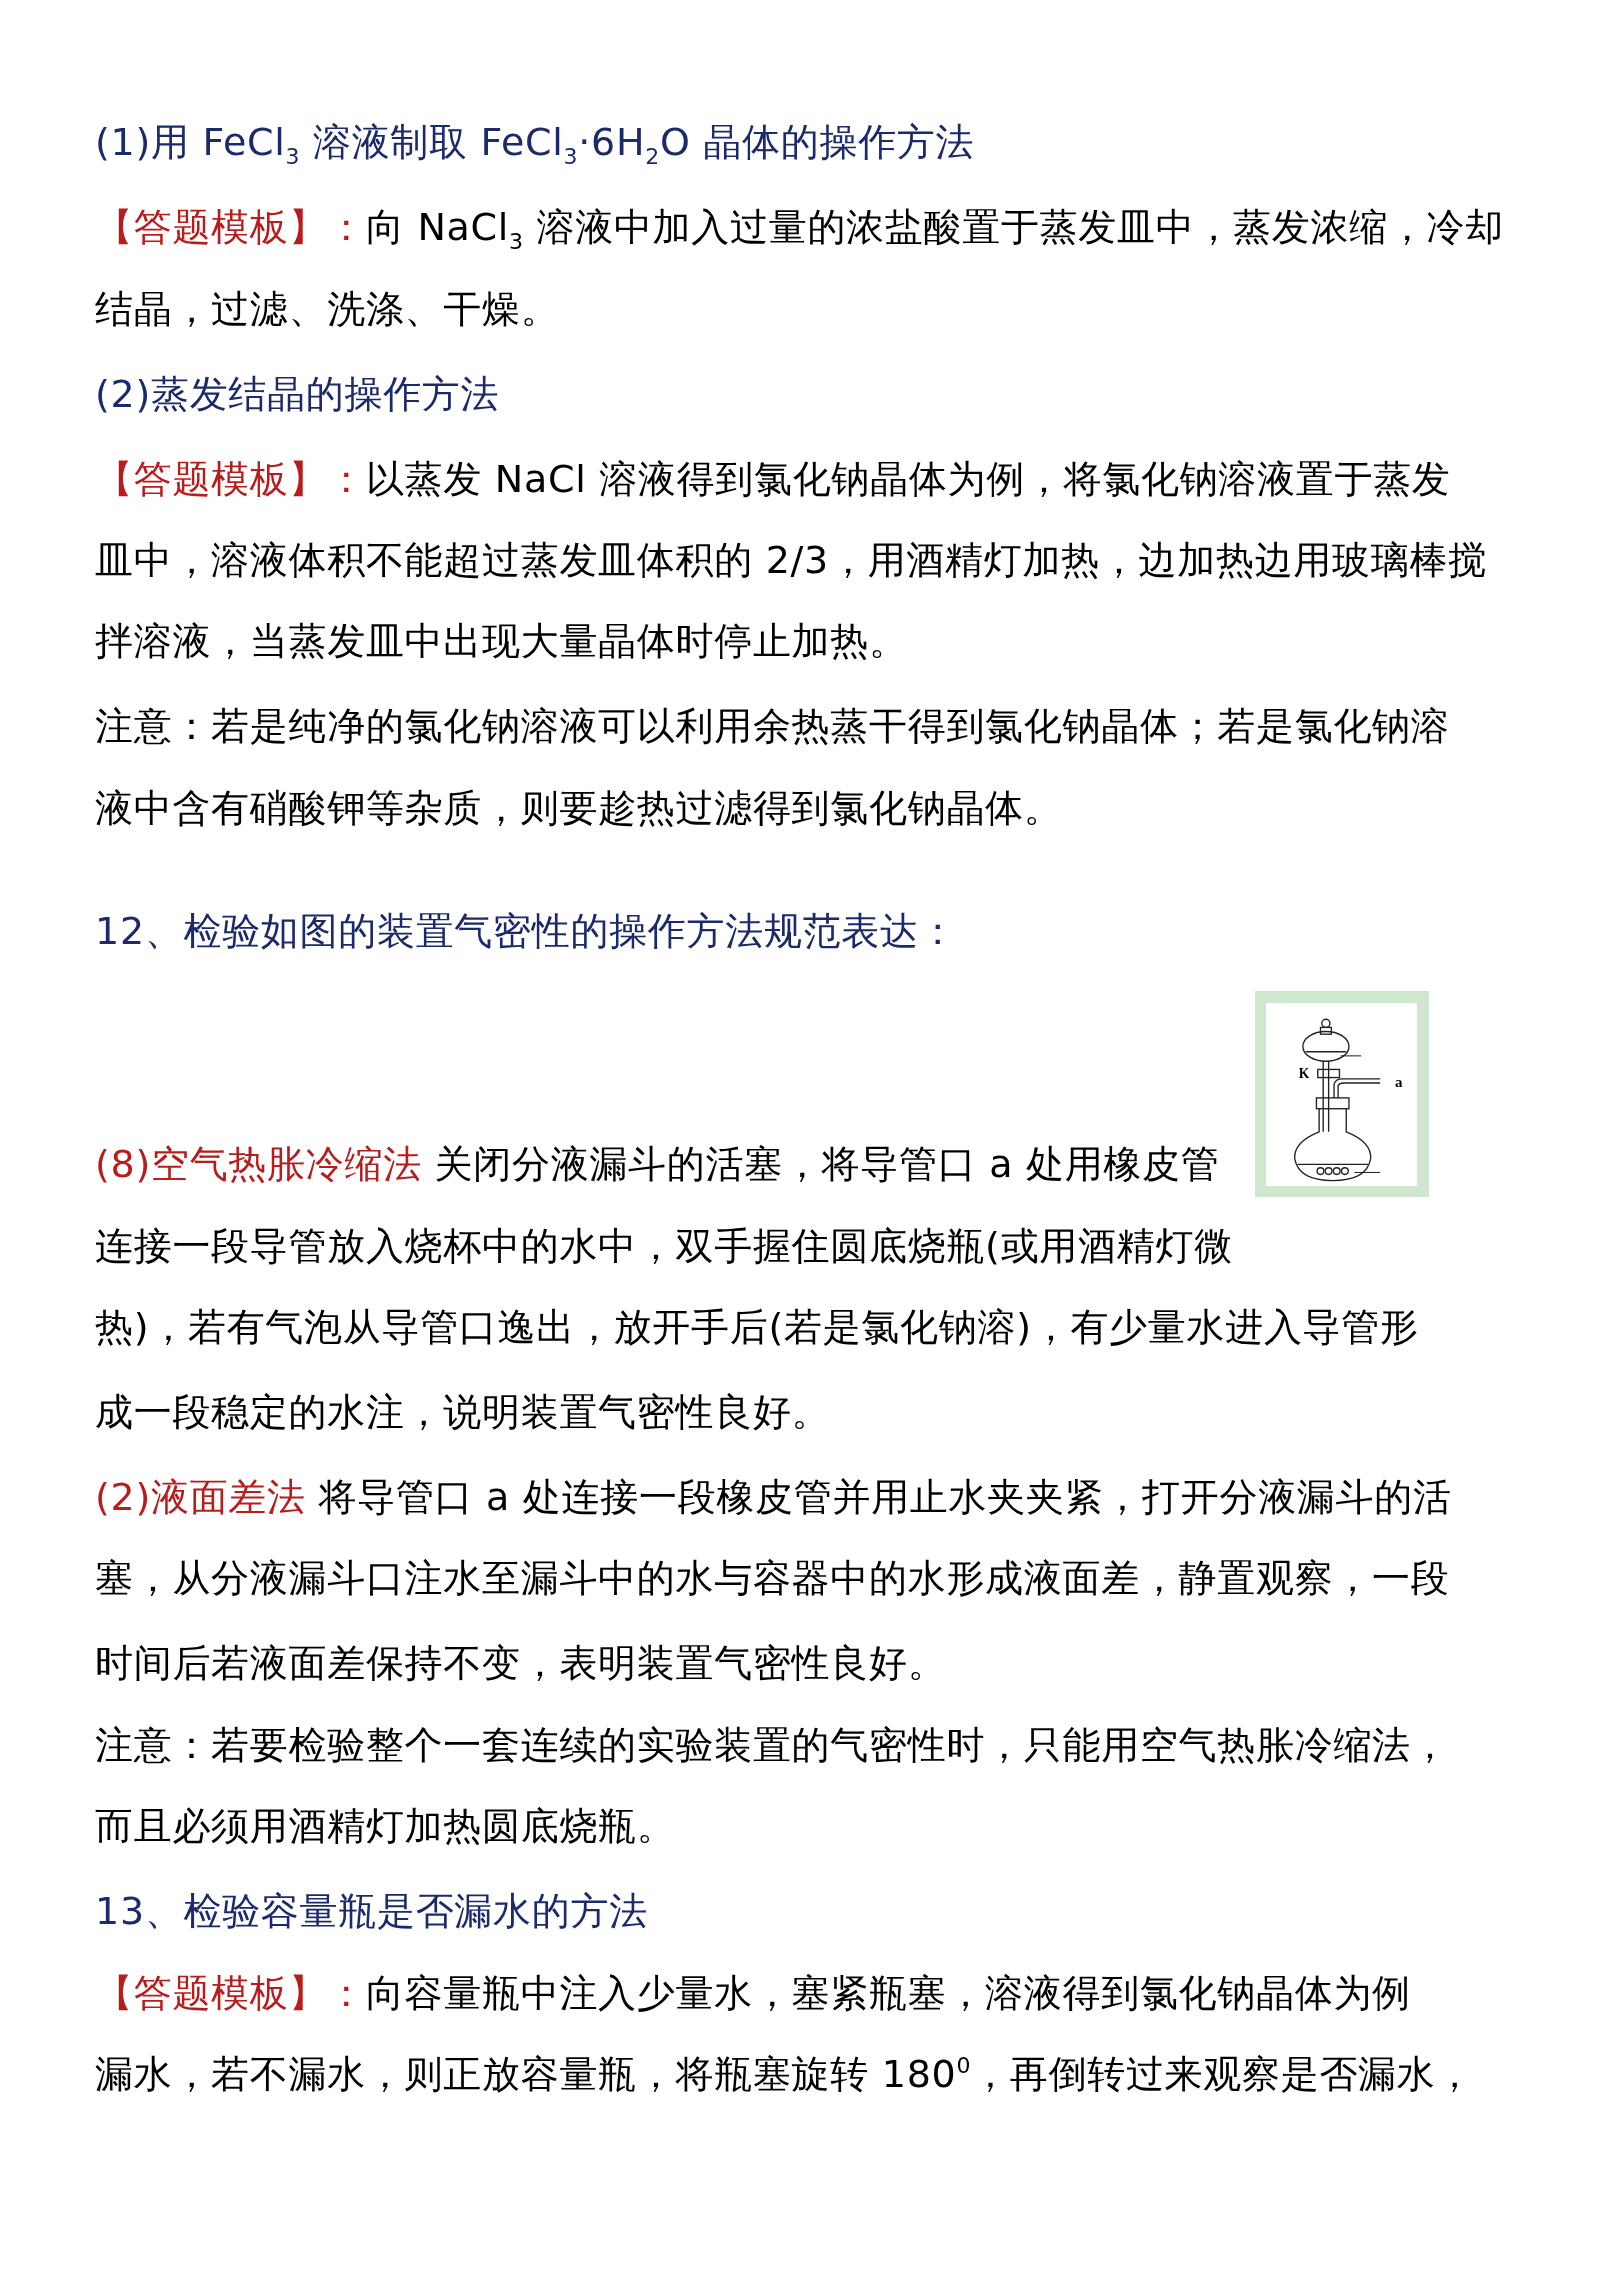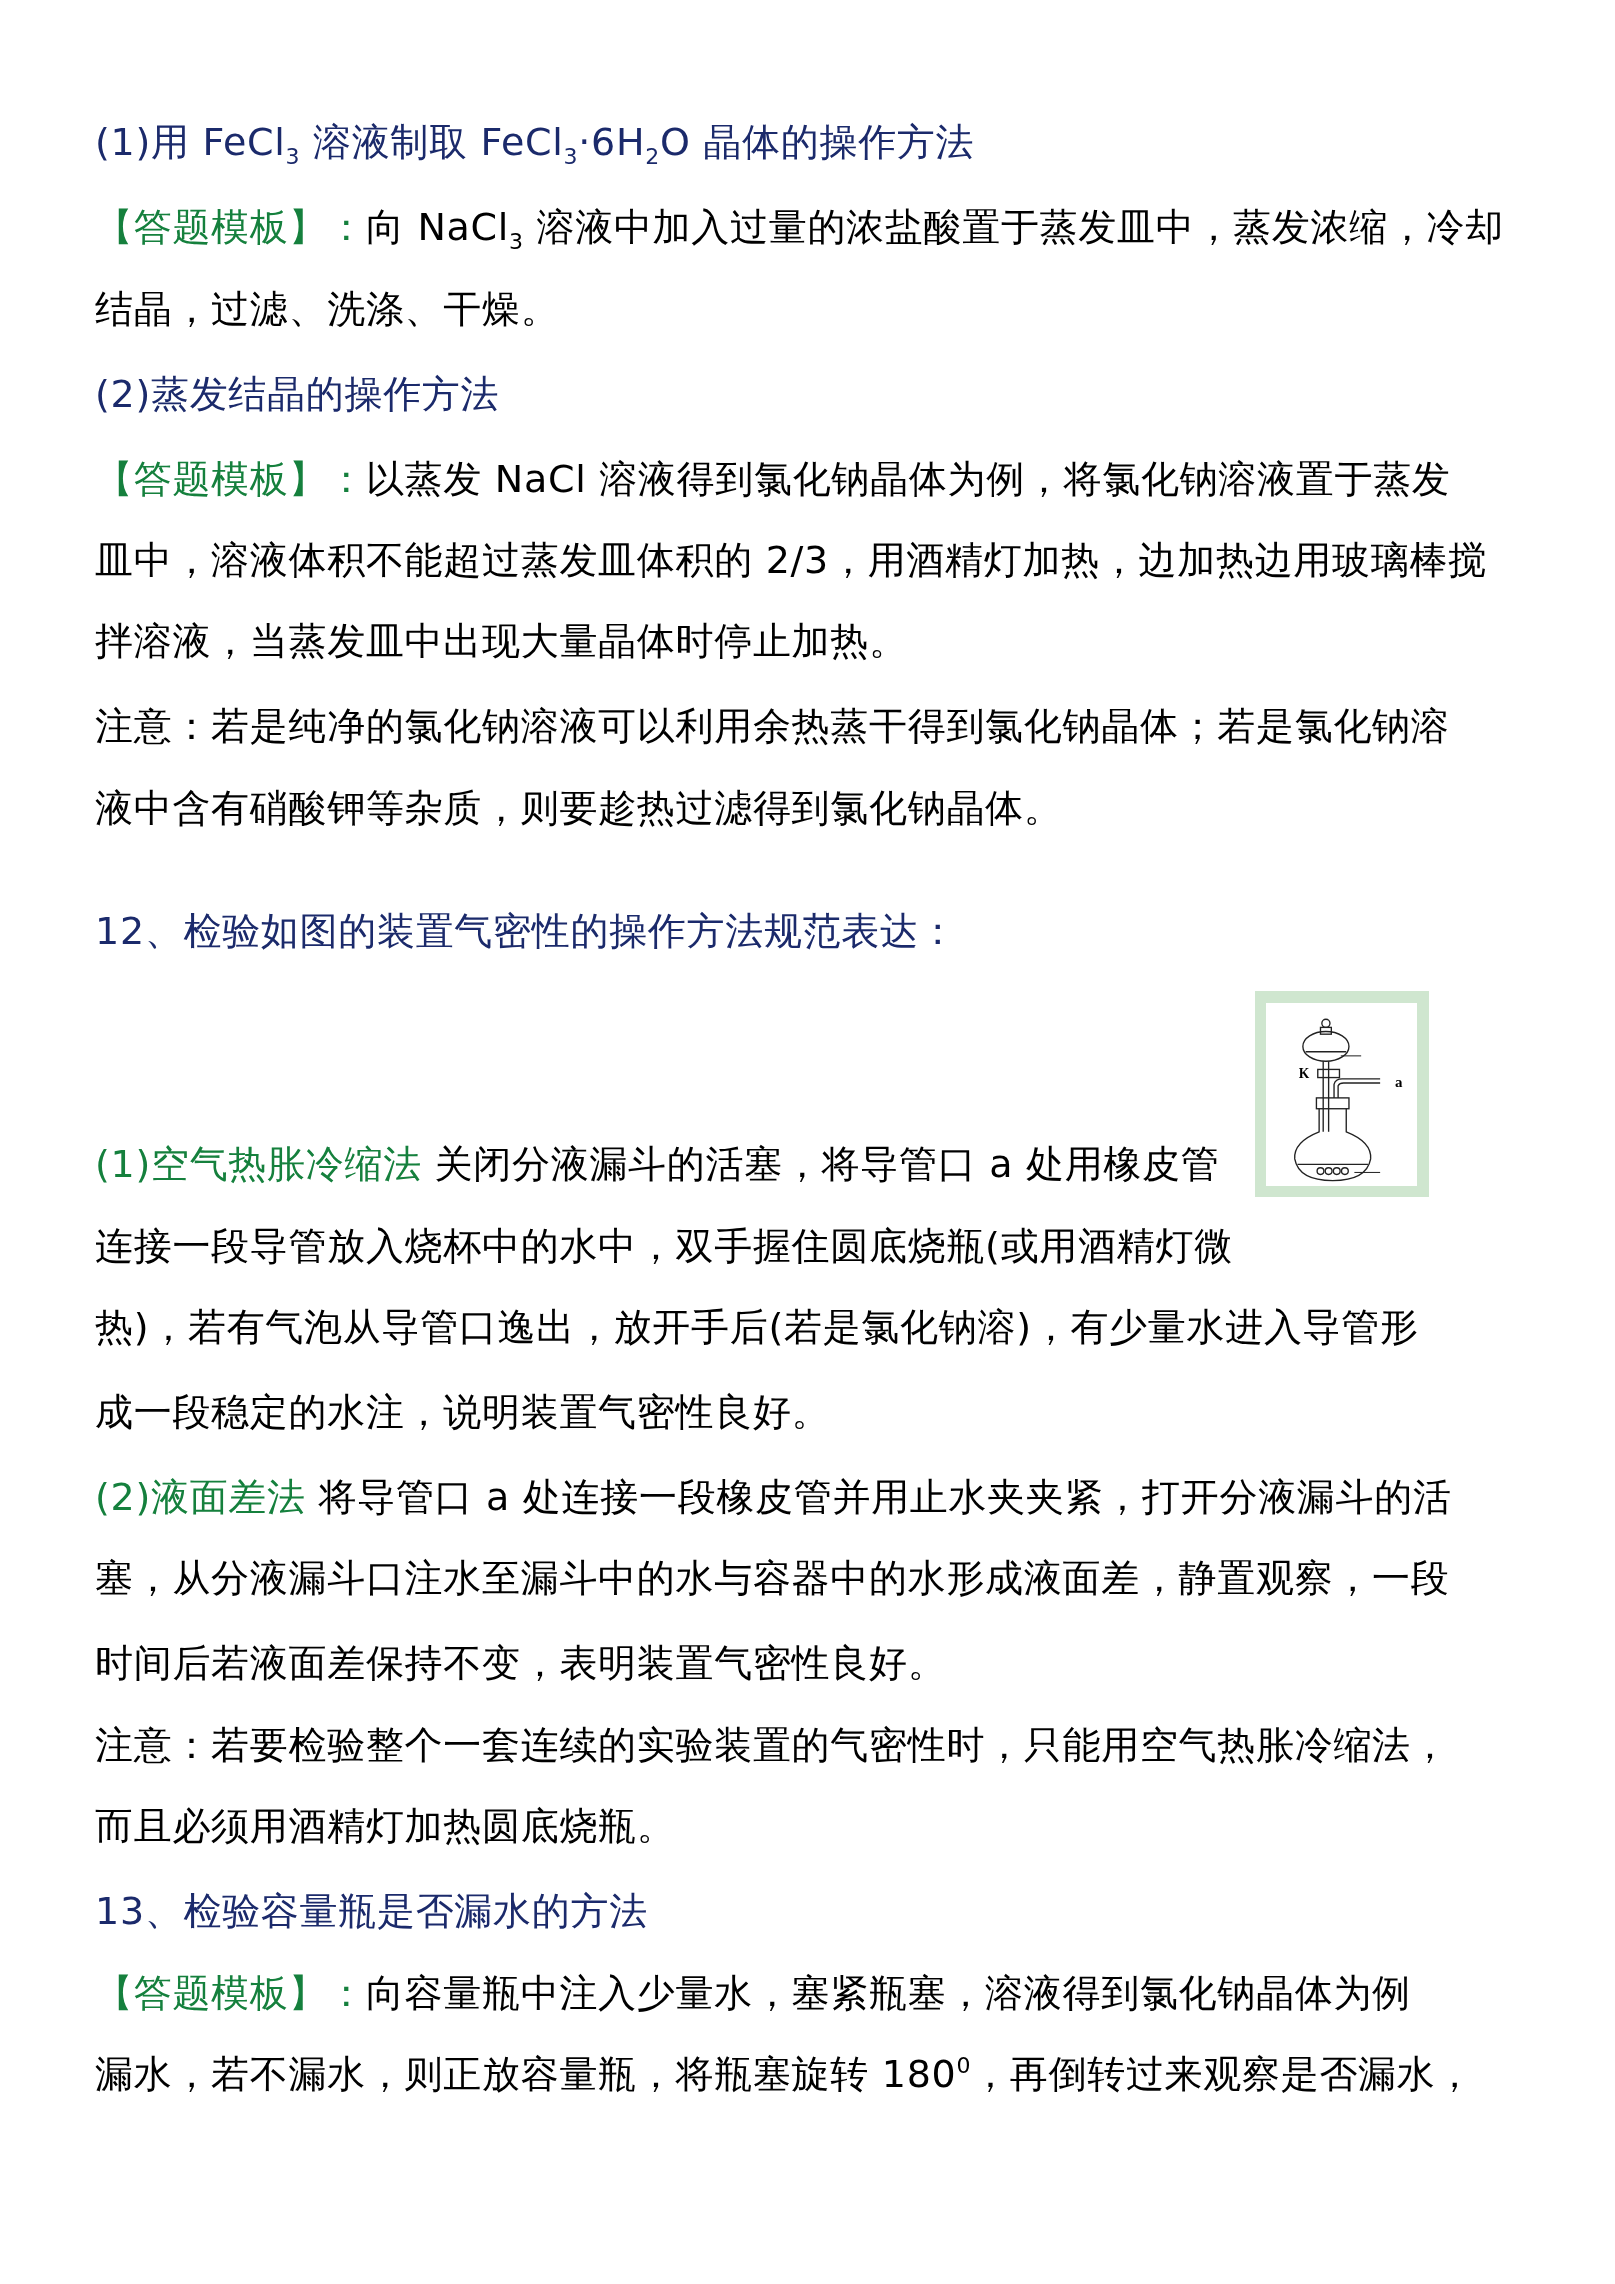--- a/index.html
+++ b/index.html
@@ -1,20 +1,20 @@
 <!DOCTYPE html>
 <html style="font-size:11px"><head>
 <meta charset="utf-8">
 <style>
   html, body { margin:0; padding:0; background:#ffffff; }
   body { width:1616px; height:2284px; position:relative; overflow:hidden;
          font-family: "DejaVu Sans", "Liberation Sans", sans-serif; color:#000; }
   .line { position:absolute; left:95px; white-space:nowrap; font-size:38px; line-height:54px; letter-spacing:0.7px; }
   .navy { color:#1b2a6b;text-align:center; }
-  .brown { color:#15803d; }
+  .brown { color:#b91c1c; }
   sub, sup { font-size:22px; line-height:0; }
   .figure { position:absolute; left:1255px; top:991px; width:174px; height:206px;
             background:#cfe6cf; }
   .figure .inner { position:absolute; left:11px; top:12.2px; width:151px; height:183px; background:#fff; }
 </style>
 </head>
 <body>
 
 <div class="line navy" style="top:115px"><span>(1)用 FeCl</span><sub>3</sub><span> 溶液制取 FeCl</span><sub>3</sub><span>·6H</span><sub>2</sub><span>O 晶体的操作方法</span></div>
 
@@ -53,21 +53,21 @@
           <circle cx="116" cy="248" r="5"></circle>
         <line x1="130" y1="250" x2="168" y2="250" stroke-width="1.5"></line>
       </g>
       <text x="48" y="110" font-family="Liberation Serif, serif" font-weight="bold" font-size="20" fill="#000">K</text>
       <text x="190" y="124" font-family="Liberation Serif, serif" font-weight="bold" font-size="22" fill="#000">a</text>
       <text x="90" y="286" font-family="Liberation Serif, serif" font-weight="bold" font-size="20" fill="#000">A</text>
     </svg>
   </div>
 </div>
 
-<div class="line" style="top:1137px"><span class="brown">(1)空气热胀冷缩法</span><span> 关闭分液漏斗的活塞，将导管口 a 处用橡皮管</span></div>
+<div class="line" style="top:1137px"><span class="brown">(8)空气热胀冷缩法</span><span> 关闭分液漏斗的活塞，将导管口 a 处用橡皮管</span></div>
 <div class="line" style="top:1219px">连接一段导管放入烧杯中的水中，双手握住圆底烧瓶(或用酒精灯微</div>
 <div class="line" style="top:1300px">热)，若有气泡从导管口逸出，放开手后(若是氯化钠溶)，有少量水进入导管形</div>
 <div class="line" style="top:1385px">成一段稳定的水注，说明装置气密性良好。</div>
 
 <div class="line" style="top:1470px"><span class="brown">(2)液面差法</span><span> 将导管口 a 处连接一段橡皮管并用止水夹夹紧，打开分液漏斗的活</span></div>
 <div class="line" style="top:1551px">塞，从分液漏斗口注水至漏斗中的水与容器中的水形成液面差，静置观察，一段</div>
 <div class="line" style="top:1636px">时间后若液面差保持不变，表明装置气密性良好。</div>
 <div class="line" style="top:1718px">注意：若要检验整个一套连续的实验装置的气密性时，只能用空气热胀冷缩法，</div>
 <div class="line" style="top:1799px">而且必须用酒精灯加热圆底烧瓶。</div>
 

